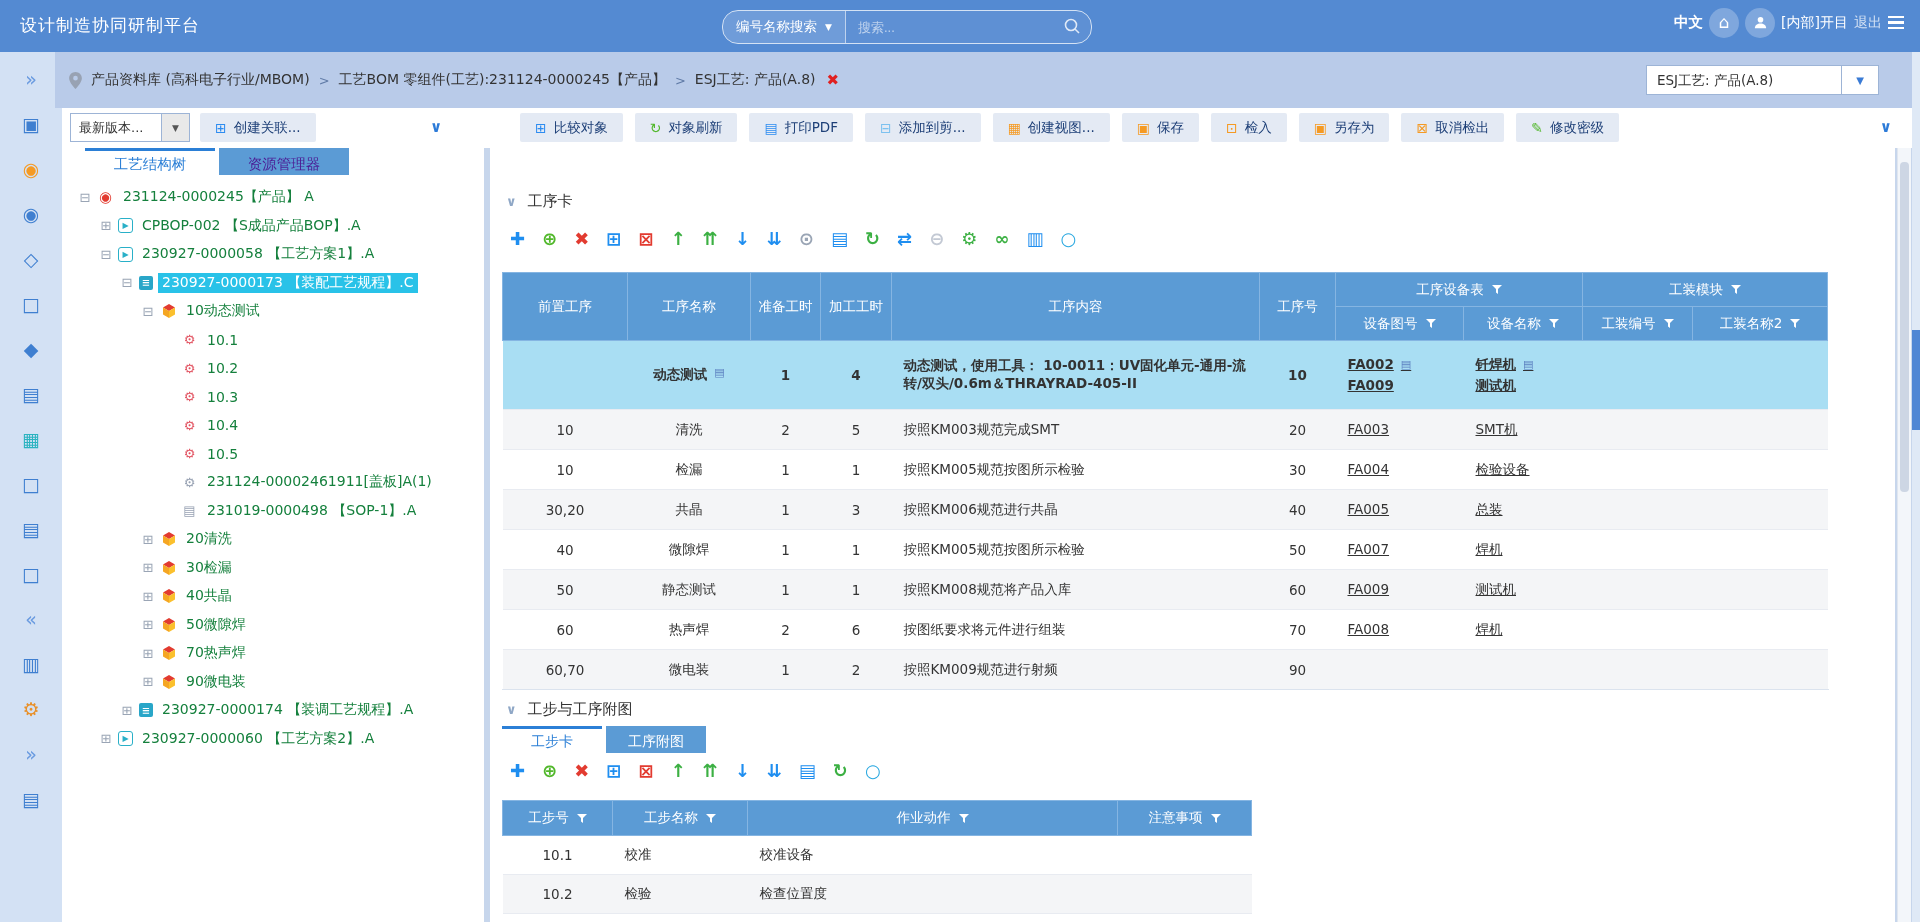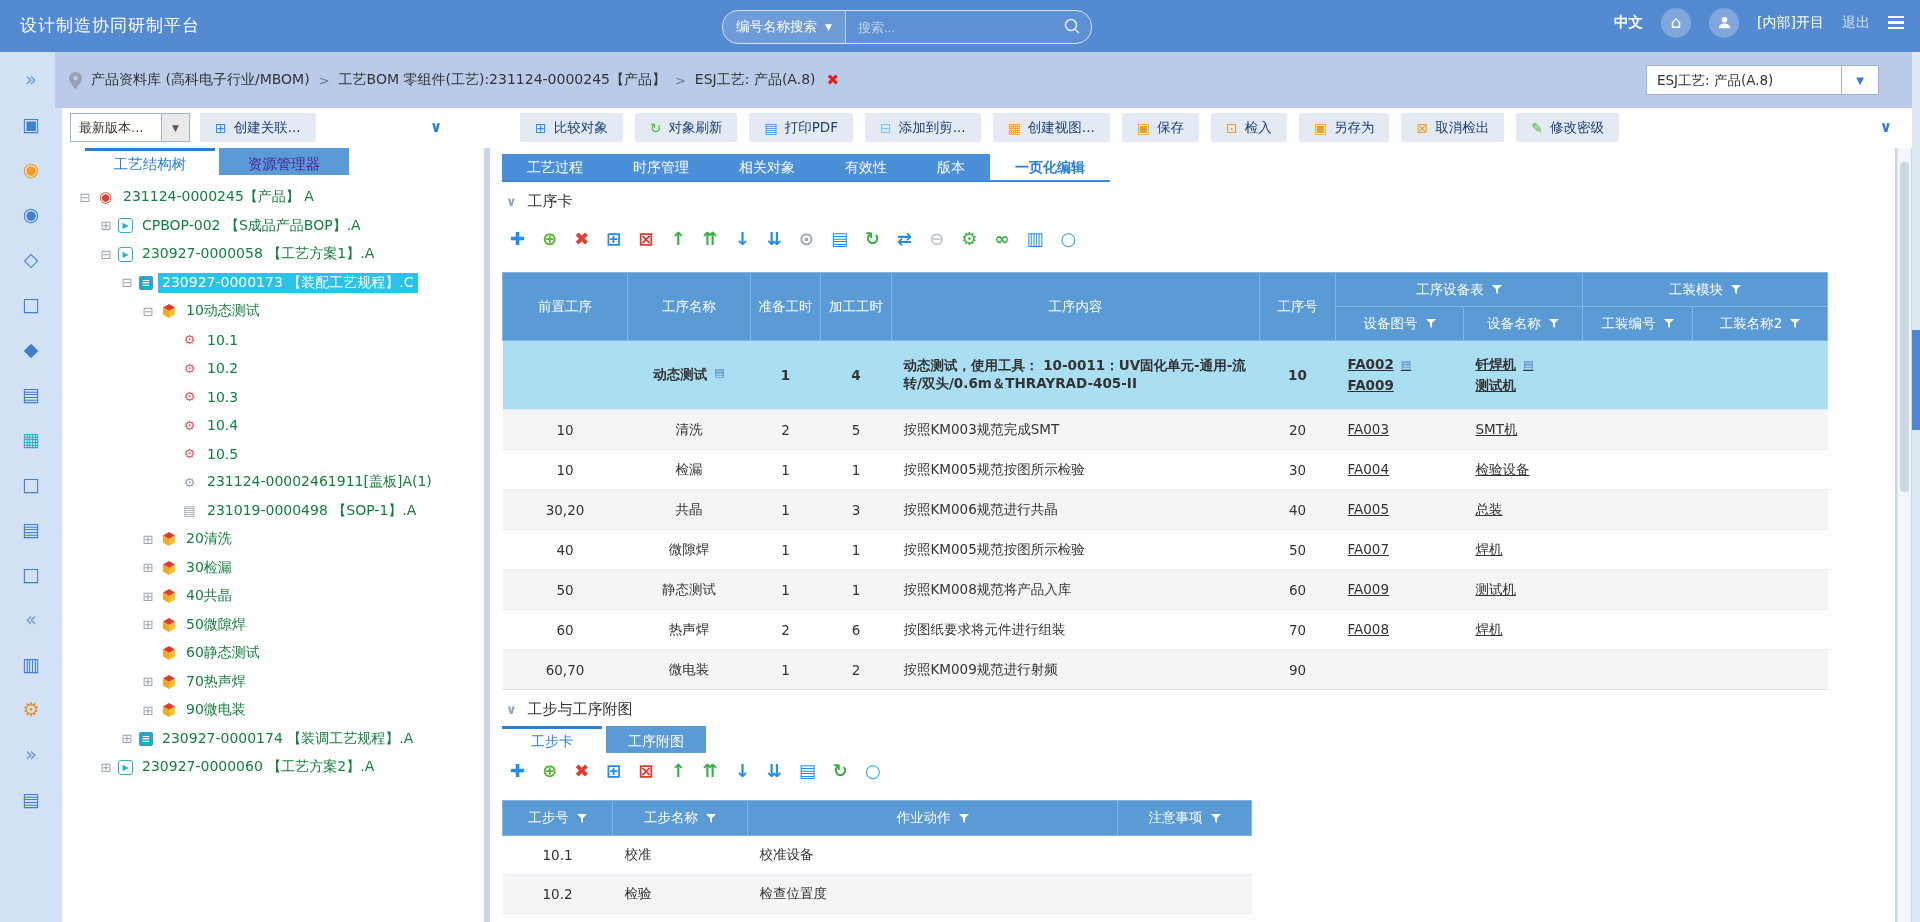--- a/index.html
+++ b/index.html
@@ -9,21 +9,21 @@
   
   .hdr{position:absolute;left:0;top:0;width:1920px;height:52px;background:#548ad2;color:#fff;}
   .hdr-title{position:absolute;left:20px;top:14px;font-size:17px;letter-spacing:1px;}
   .hdr-search{position:absolute;left:722px;top:10px;width:368px;height:32px;border:1px solid rgba(255,255,255,.75);border-radius:16px;display:flex;overflow:hidden;}
   .hs-left{display:flex;align-items:center;gap:8px;padding:0 13px;background:rgba(255,255,255,.16);border-right:1px solid rgba(255,255,255,.55);font-size:13.5px;cursor:pointer;}
   .hs-caret{font-size:9px;}
   .hs-right{flex:1;position:relative;background:rgba(255,255,255,.06);}
   .hs-right input{position:absolute;left:0;top:0;width:100%;height:100%;border:0;background:transparent;color:#fff;padding:0 34px 0 12px;font-size:13px;outline:none;box-sizing:border-box;}
   .hs-right input::placeholder{color:rgba(255,255,255,.6);}
   .hs-mag{position:absolute;right:10px;top:6px;}
-  .hdr-right{position:absolute;right:16px;top:0;height:45px;display:flex;align-items:center;gap:18px;}
+  .hdr-right{position:absolute;right:16px;top:0;height:45px;display:flex;align-items:center;gap:6px;}
   .hdr-lang{font-size:14.5px;font-weight:bold;cursor:pointer;}
   .hdr-circle{width:30px;height:30px;border-radius:50%;background:rgba(255,255,255,.25);display:flex;align-items:center;justify-content:center;cursor:pointer;}
   .home-glyph{font-size:17px;line-height:1;}
   .hdr-user{font-size:14px;cursor:pointer;}
   .hdr-logout{font-size:14px;color:rgba(255,255,255,.75);cursor:pointer;}
   .burger{display:flex;flex-direction:column;gap:3px;cursor:pointer;}
   .burger i{display:block;width:16px;height:2.5px;background:#fff;}
 
   
   .crumb{position:absolute;left:55px;top:52px;width:1858px;height:56px;background:#b9cbe9;}
@@ -349,31 +349,20 @@
           <span class="ti">
             <svg width="14" height="14" viewBox="0 0 14 14">
               <polygon points="7,0 13,3.5 7,7 1,3.5" fill="#e23b30"></polygon>
               <polygon points="1,3.5 7,7 7,14 1,10.5" fill="#f5a623"></polygon>
               <polygon points="13,3.5 7,7 7,14 13,10.5" fill="#fbc02d"></polygon>
             </svg>
           </span>
           <span class="tlabel">50微隙焊</span>
         </div>
         <div class="trow" style="padding-left: 69px;">
-          <span class="exp"></span>
-          <span class="ti">
-            <svg width="14" height="14" viewBox="0 0 14 14">
-              <polygon points="7,0 13,3.5 7,7 1,3.5" fill="#e23b30"></polygon>
-              <polygon points="1,3.5 7,7 7,14 1,10.5" fill="#f5a623"></polygon>
-              <polygon points="13,3.5 7,7 7,14 13,10.5" fill="#fbc02d"></polygon>
-            </svg>
-          </span>
-          <span class="tlabel">60静态测试</span>
-        </div>
-        <div class="trow" style="padding-left: 69px;">
           <span class="exp">⊞</span>
           <span class="ti">
             <svg width="14" height="14" viewBox="0 0 14 14">
               <polygon points="7,0 13,3.5 7,7 1,3.5" fill="#e23b30"></polygon>
               <polygon points="1,3.5 7,7 7,14 1,10.5" fill="#f5a623"></polygon>
               <polygon points="13,3.5 7,7 7,14 13,10.5" fill="#fbc02d"></polygon>
             </svg>
           </span>
           <span class="tlabel">70热声焊</span>
         </div>
@@ -395,28 +384,20 @@
         </div>
         <div class="trow" style="padding-left: 27px;">
           <span class="exp">⊞</span>
           <span class="ti ti-bop">▶</span>
           <span class="tlabel">230927-0000060 【工艺方案2】.A</span>
         </div>
       </div>
   </div>
 
   <div class="mainp">
-    <div class="mtabs" id="mainTabs">
-        <div class="mtab">工艺过程</div>
-        <div class="mtab">时序管理</div>
-        <div class="mtab">相关对象</div>
-        <div class="mtab">有效性</div>
-        <div class="mtab">版本</div>
-        <div class="mtab act">一页化编辑</div>
-      </div>
 
     <div class="sechdr" style="top:44px">
       <span class="sec-chev">∨</span>
       <span>工序卡</span>
     </div>
 
     <div class="ibar" id="ibar1" style="top:82px">
         <span class="tbi" style="color: rgb(31, 142, 240);">✚</span>
         <span class="tbi" style="color: rgb(82, 184, 44);">⊕</span>
         <span class="tbi" style="color: rgb(226, 59, 48);">✖</span>

